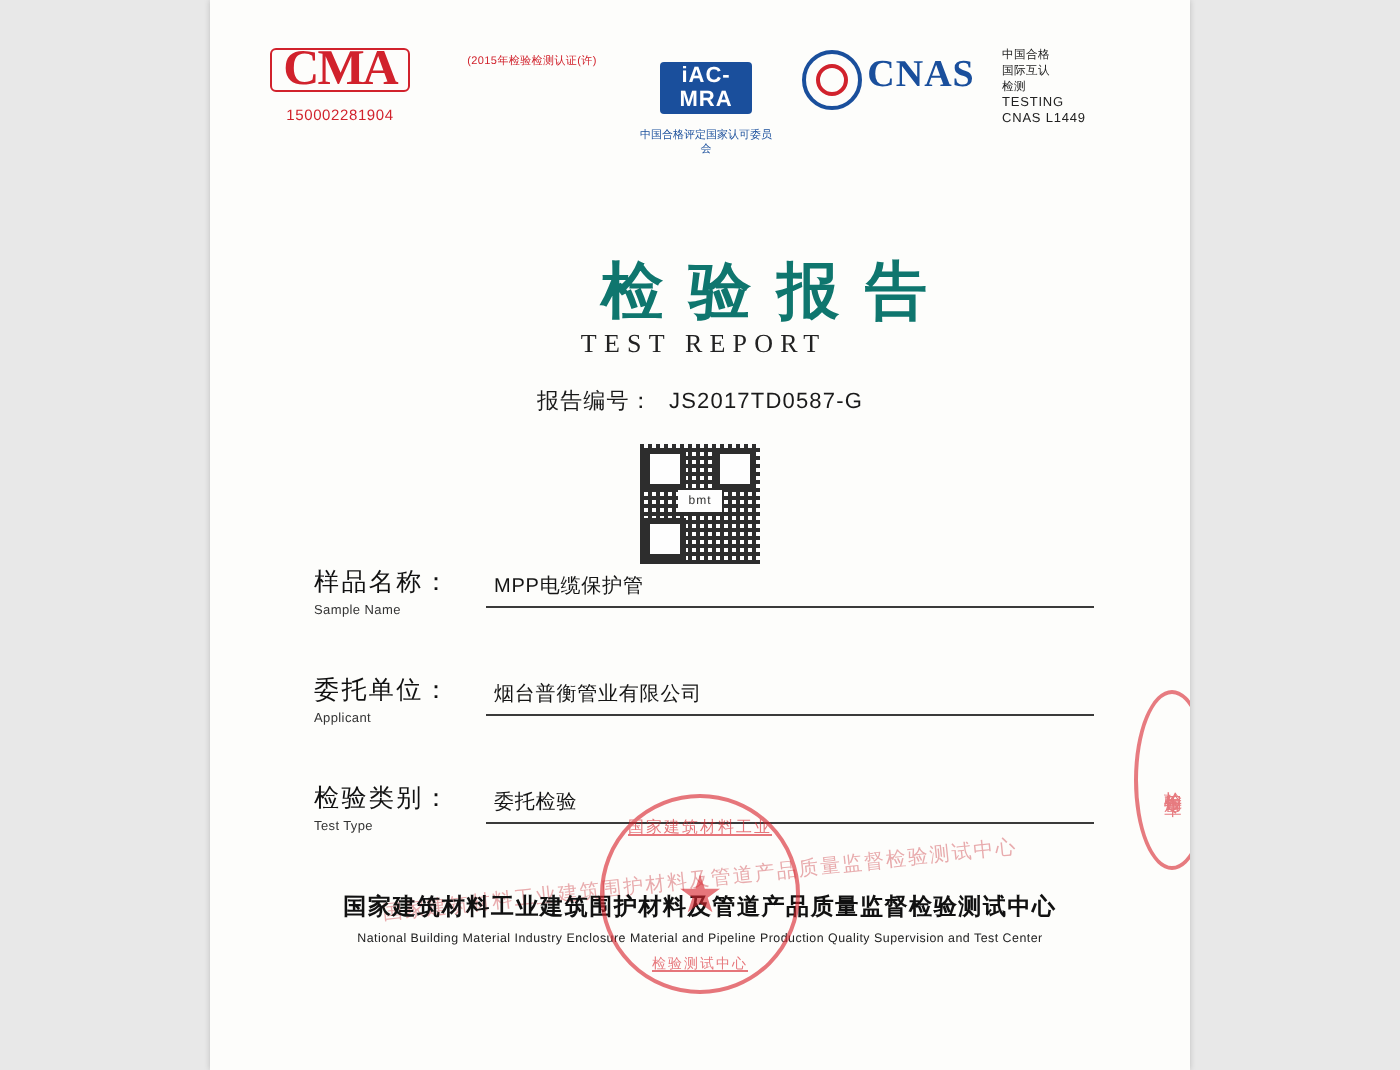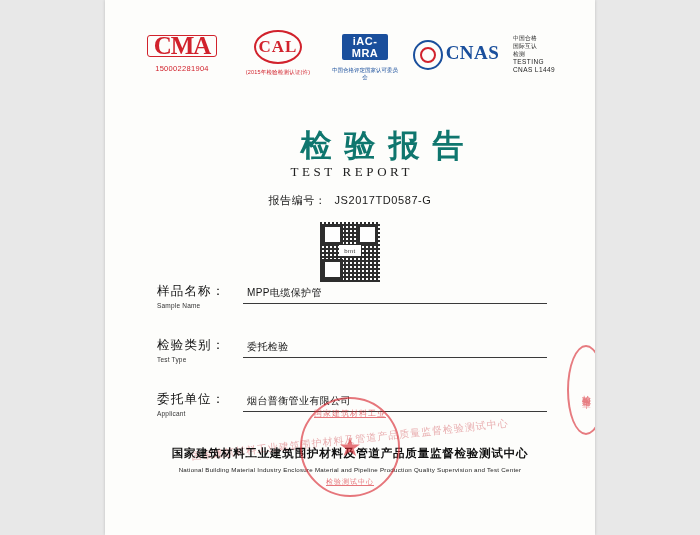--- a/index.html
+++ b/index.html
@@ -21,26 +21,26 @@
     height: 535px;
     background: #fdfdfb;
     box-shadow: 0 0 3px rgba(0,0,0,0.18);
     overflow: hidden;
   }
 
   
   .logo-row {
     position: absolute;
     top: 22px;
-    left: 12px;
+    left: 0;
     width: 490px;
     height: 62px;
     display: flex;
     justify-content: center;
-    align-items: center;
+    align-items: flex-start;
     gap: 14px;
   }
   .logo {
     position: relative;
     text-align: center;
   }
 
   
   .logo-cma { width: 86px; }
   .cma-main {
@@ -396,23 +396,20 @@
 
     <div class="logo logo-cma">
       <div class="cma-main">
         <span class="cma-slash"></span>
         <span>CMA</span>
       </div>
       <div class="cma-num">150002281904</div>
     </div>
 
     <div class="logo logo-cal">
-      <div class="cal-ring">
-        <span class="cal-text">CAL</span>
-      </div>
       <div class="cal-sub">(2015年检验检测认证(许)</div>
     </div>
 
     <div class="logo logo-iac">
       <div class="iac-badge">iAC-MRA</div>
       <div class="iac-sub">中国合格评定国家认可委员会</div>
     </div>
 
     <div class="logo logo-cnas">
       <div class="cnas-mark"></div>
@@ -448,35 +445,35 @@
       <div class="field-label">
         <span class="cn">样品名称：</span>
         <span class="en">Sample Name</span>
       </div>
       <div class="field-value">MPP电缆保护管</div>
       <div class="field-line"></div>
     </div>
 
     <div class="field-row">
       <div class="field-label">
+        <span class="cn">委托单位：</span>
+        <span class="en">Applicant</span>
+      </div>
+      <div class="field-value">烟台普衡管业有限公司</div>
+      <div class="field-line"></div>
+    </div>
+
+    <div class="field-row">
+      <div class="field-label">
         <span class="cn">检验类别：</span>
         <span class="en">Test Type</span>
       </div>
       <div class="field-value">委托检验</div>
       <div class="field-line"></div>
     </div>
-
-    <div class="field-row">
-      <div class="field-label">
-        <span class="cn">委托单位：</span>
-        <span class="en">Applicant</span>
-      </div>
-      <div class="field-value">烟台普衡管业有限公司</div>
-      <div class="field-line"></div>
-    </div>
   </div>
 
   <div class="watermark">国家建筑材料工业建筑围护材料及管道产品质量监督检验测试中心</div>
 
   <div class="footer">
     <div class="footer-cn">国家建筑材料工业建筑围护材料及管道产品质量监督检验测试中心</div>
     <div class="footer-en">National Building Material Industry Enclosure Material and Pipeline Production Quality Supervision and Test Center</div>
   </div>
 
   <div class="stamp-round">

